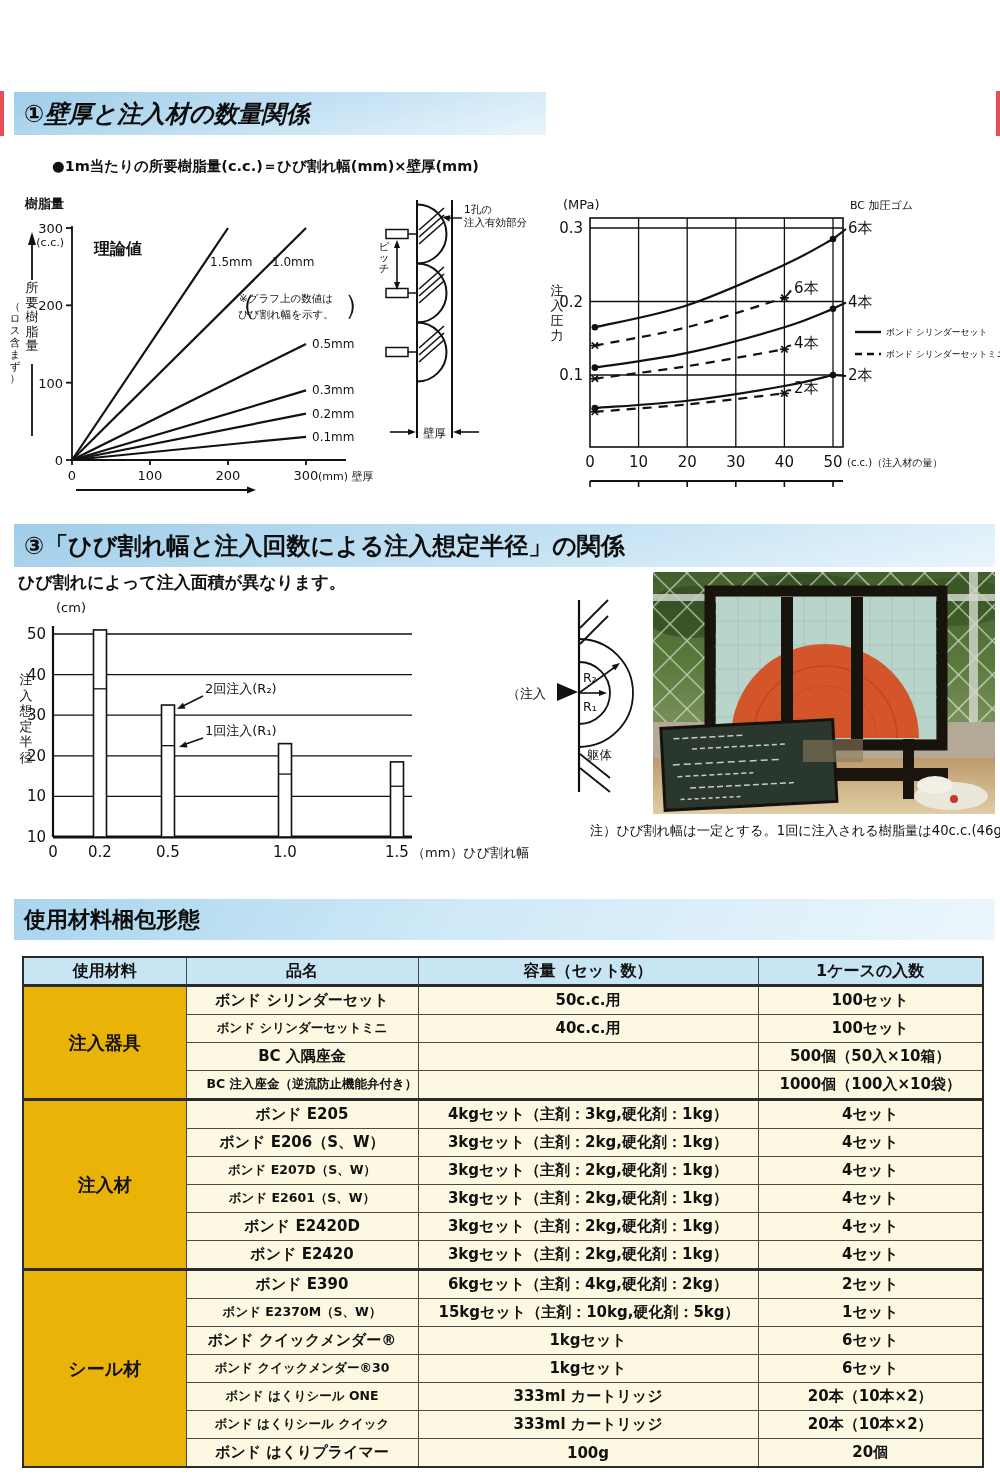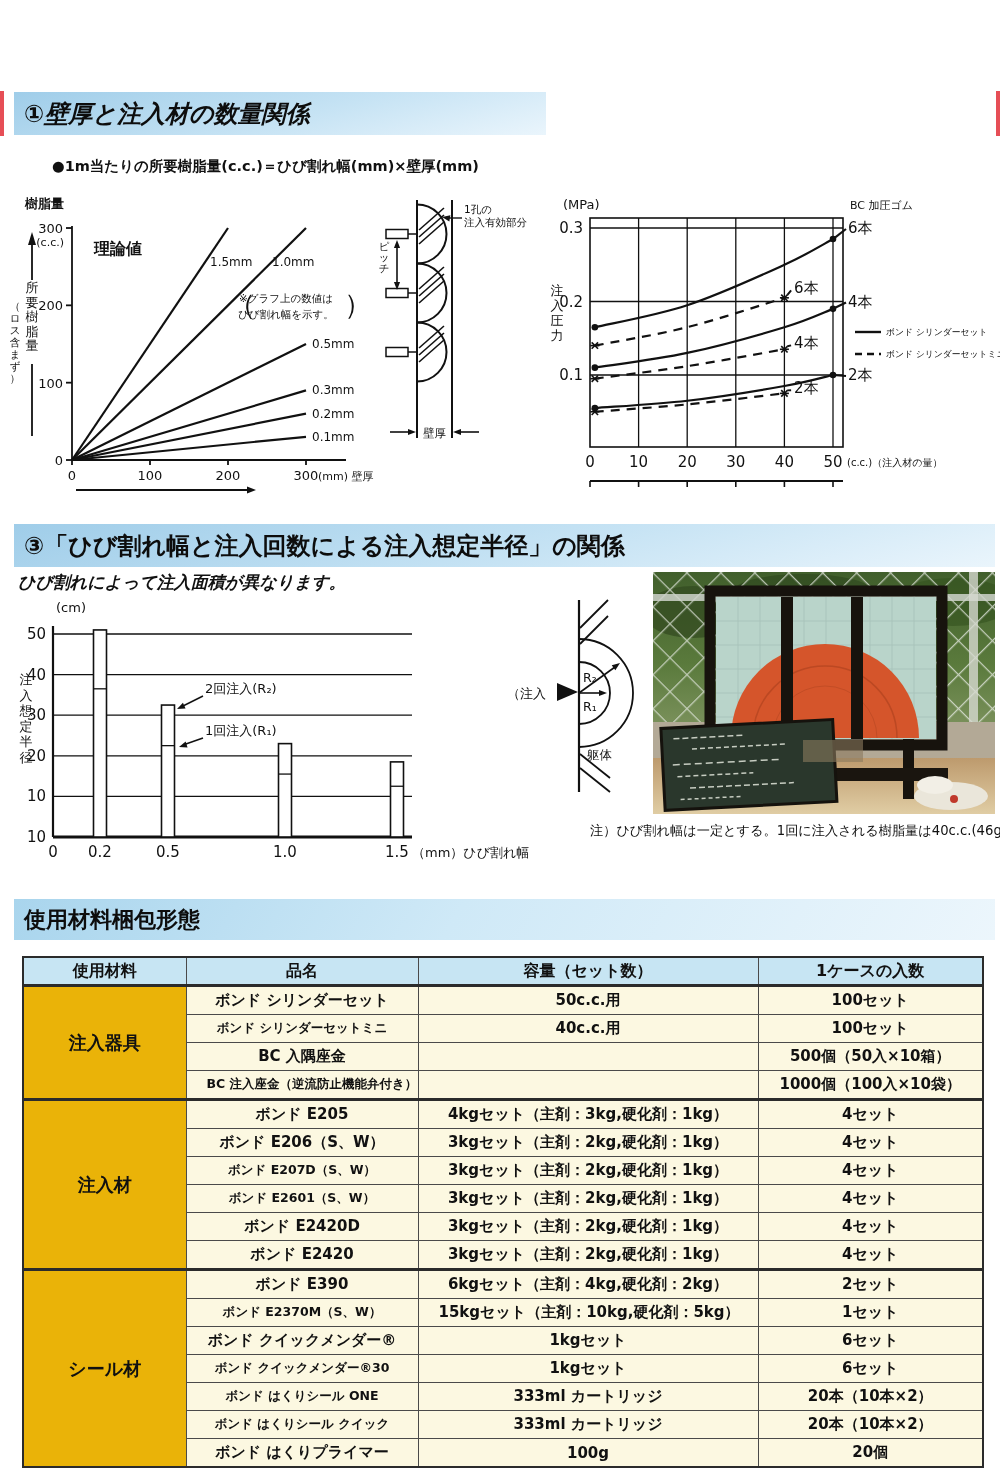--- a/index.html
+++ b/index.html
@@ -10,21 +10,21 @@
   .sechead{display:flex;align-items:center;padding-left:10px;font-weight:bold;color:#0d0d0d;
            background:linear-gradient(165deg,#9fcde9 0%,#c6e3f4 55%,#eaf5fc 100%);}
   #h1{left:14px;top:92px;width:522px;height:43px;font-size:24px;font-style:italic;}
   #h2{left:557px;top:92px;width:429px;height:43px;font-size:22px;}
   #h3{left:14px;top:524px;width:971px;height:43px;font-size:24px;}
   #h4{left:14px;top:899px;width:971px;height:41px;font-size:22px;
       background:linear-gradient(120deg,#a9d5ed 0%,#cfe9f7 45%,#ecf6fc 100%);}
   .sliver{background:#e64e56;width:4px;height:45px;top:91px;}
   #bullet1{left:16px;top:157px;font-size:14.5px;font-weight:600;margin-left:36px;}
   #desc2{left:559px;top:142px;font-size:17px;line-height:25px;font-weight:600;}
-  #desc3{left:18px;top:571px;font-size:17px;font-weight:600;font-style:italic;}
+  #desc3{left:18px;top:571px;font-size:17px;font-weight:600;}
   #note3{left:558px;top:821px;font-size:13.2px;line-height:20px;font-weight:500;width:440px;margin-left:32px;}
   #note3 .l2{margin-left:27px;}
   svg text{font-family:"DejaVu Sans","Liberation Sans",sans-serif;}
   
   #tblwrap{left:22px;top:956px;width:960px;}
   table{border-collapse:collapse;width:960px;table-layout:fixed;border:2.5px solid #2b2b2b;}
   th,td{border:1px solid #4a4a4a;text-align:center;vertical-align:middle;
         padding:0 20px;overflow:hidden;white-space:nowrap;}
   th{height:26px;background:#c7e5f3;font-size:16px;font-weight:bold;}
   td{height:27px;font-size:15px;font-weight:600;background:#fcf8e1;}

